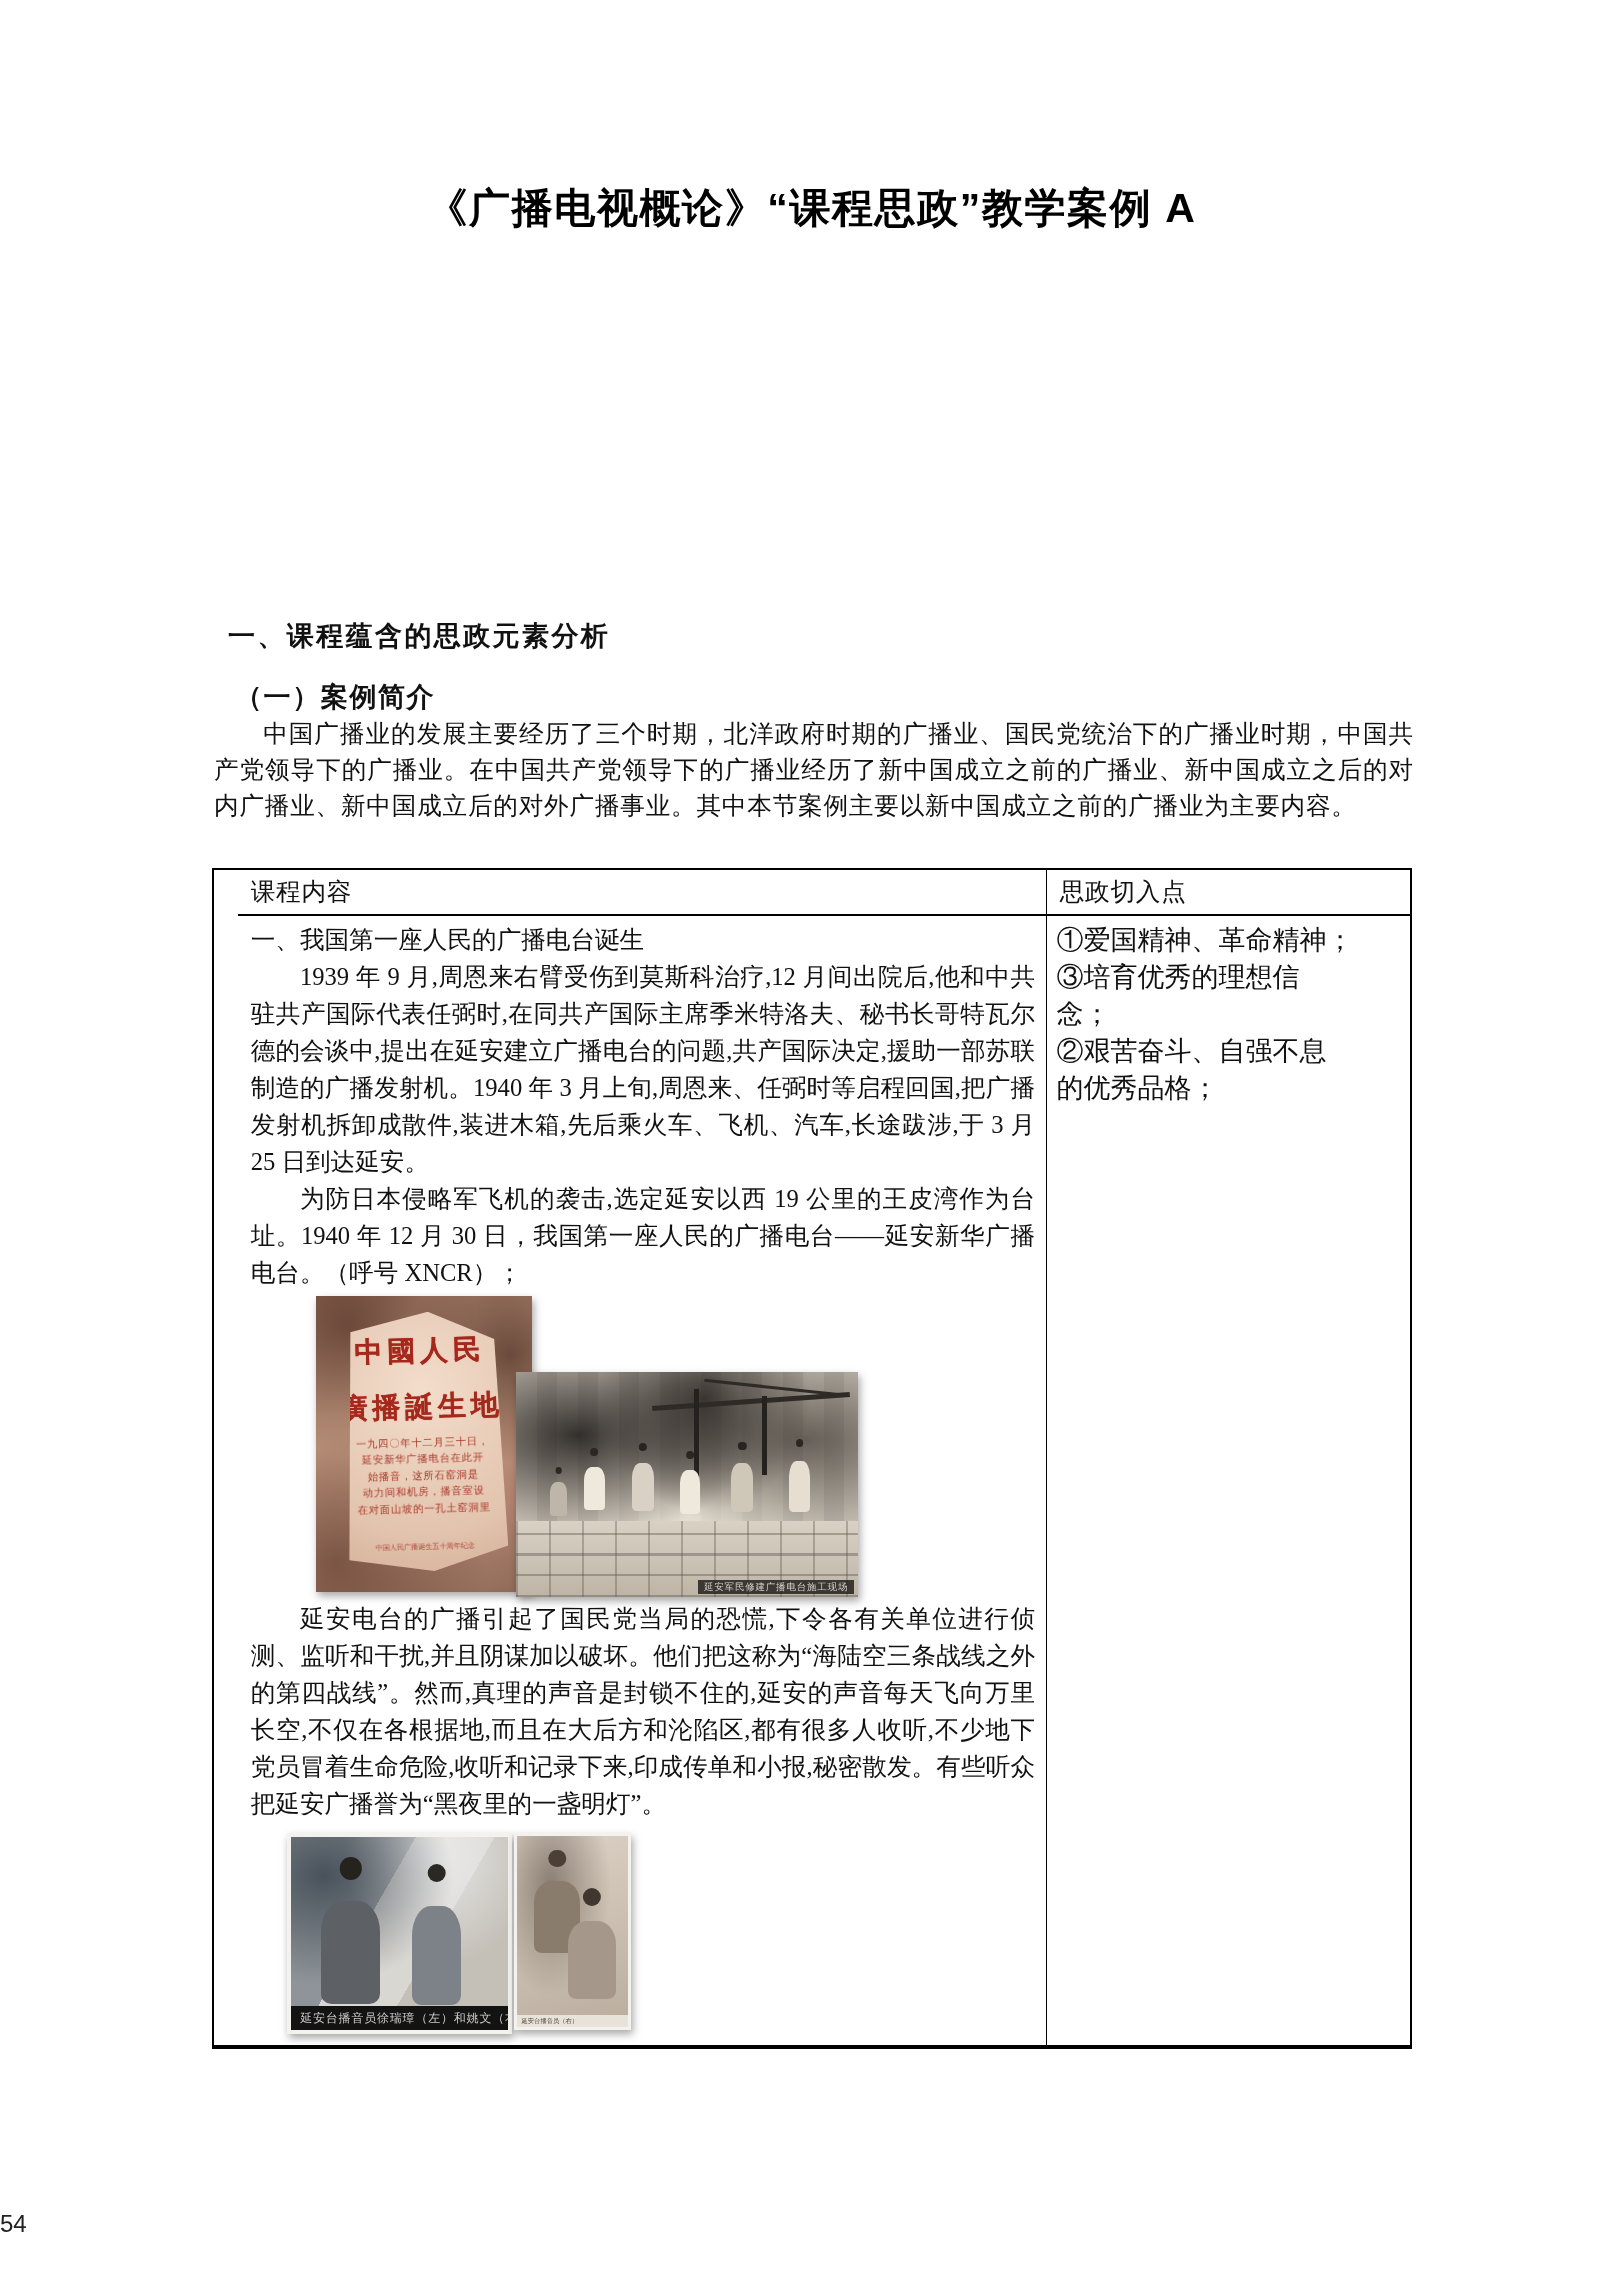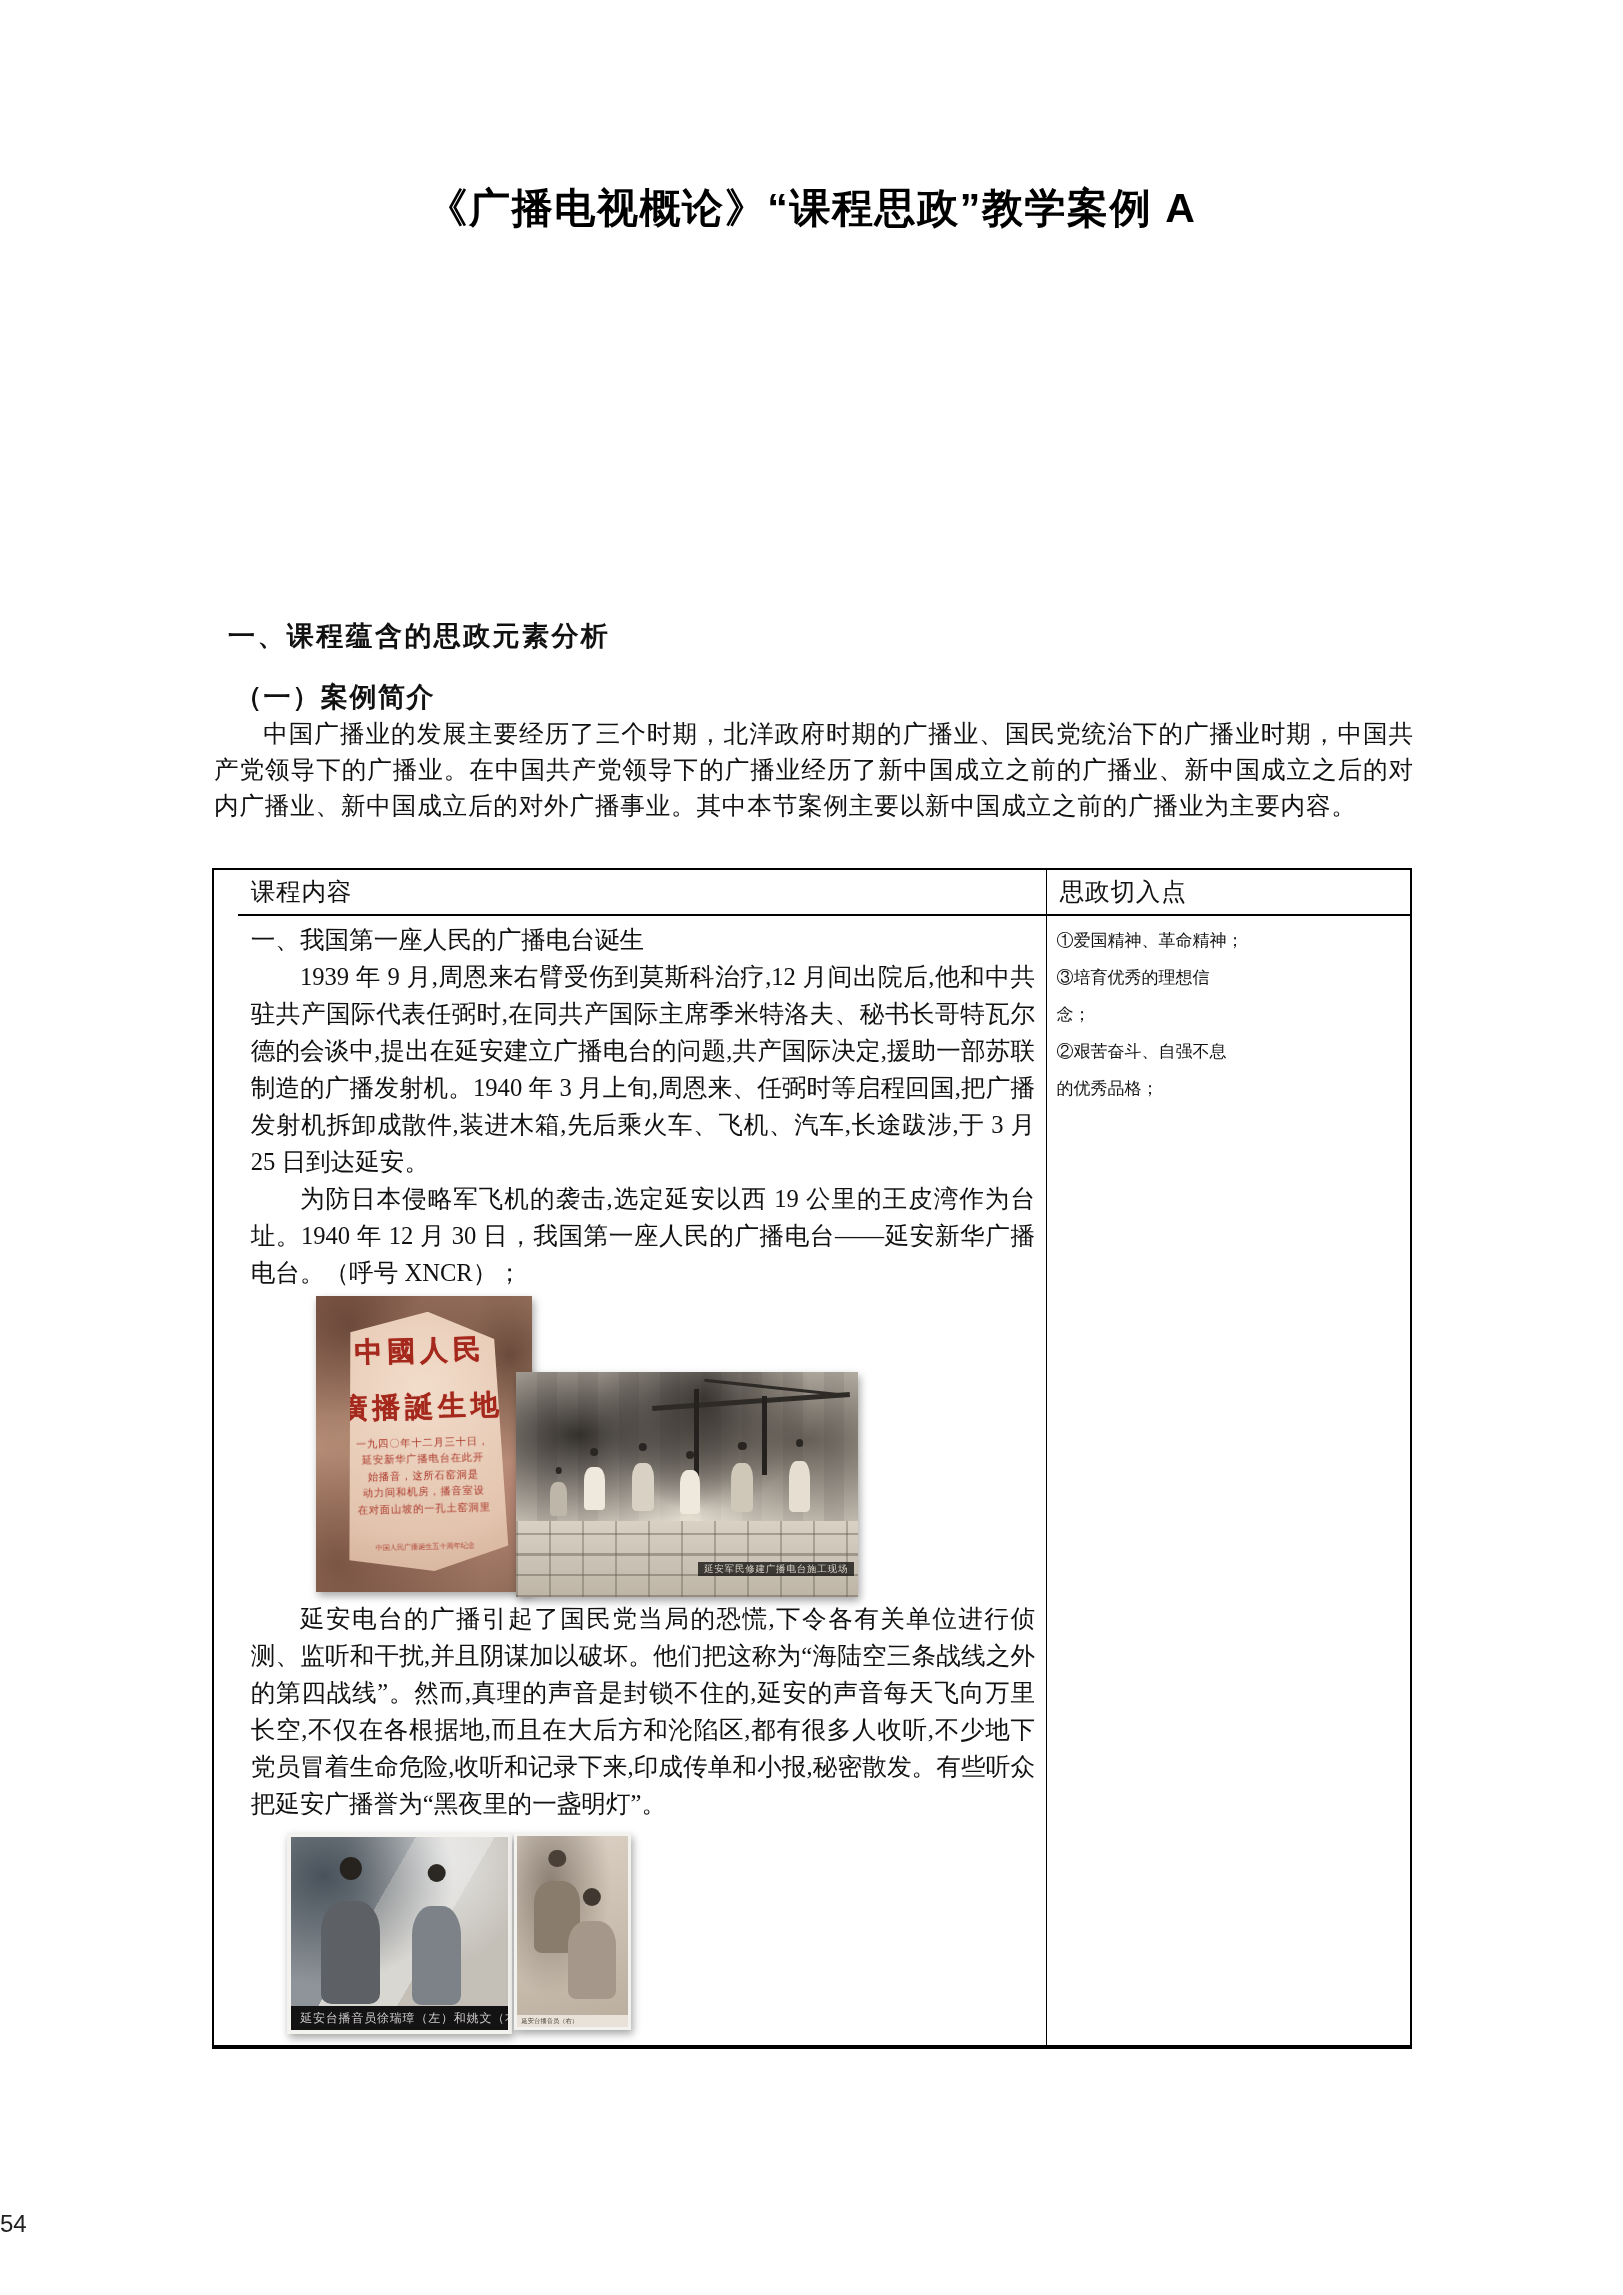--- a/index.html
+++ b/index.html
@@ -56,21 +56,21 @@
   }
   .cell-r{border-left:1.6px solid #000;box-sizing:border-box;}
   .cell{
     font-size:24.6px;line-height:37px;
     padding:4.8px 11px 6.3px 12.7px;
     text-align:justify;text-justify:inter-character;
     box-sizing:border-box;
   }
   .cell p{margin:0;text-indent:2em;}
   .cell .no-indent{text-indent:0;}
-  .points{padding:6.3px 8px 6.3px 9.5px;font-size:17px;line-height:37px;}
+  .points{padding:6.3px 8px 6.3px 9.5px;font-size:27px;line-height:37px;}
   .points div{white-space:pre-line;margin-bottom:0;}
   
   .imgrow1{position:relative;height:304px;margin:3.2px 0 1.6px 0;}
   .imgrow2{position:relative;height:211px;margin-top:6.3px;}
   .photo{position:absolute;overflow:hidden;box-shadow:2.4px 4px 8px rgba(0,0,0,.35);}
   
   .stele{
     left:65px;top:1.6px;width:216px;height:296px;
     background:
       radial-gradient(circle at 15% 10%, rgba(60,30,20,.55), transparent 40%),
@@ -113,21 +113,21 @@
   .beam.b2{left:55%;top:14.3px;width:40%;height:3.2px;transform:rotate(6deg);}
   .post{position:absolute;background:#24211e;width:5.5px;}
   .wallrow{
     position:absolute;left:0;bottom:0;width:100%;height:76px;
     background:
       repeating-linear-gradient(90deg, rgba(90,82,72,.35) 0 2.4px, transparent 2.4px 33px),
       repeating-linear-gradient(0deg, rgba(90,82,72,.4) 0 2.4px, transparent 2.4px 20.6px),
       linear-gradient(#d9d2c4,#bdb4a6);
   }
   .photo-caption-dark{
-    position:absolute;right:4px;bottom:21px;z-index:5;
+    position:absolute;right:4px;bottom:3px;z-index:5;
     background:rgba(35,33,30,.85);color:#d8d3c8;
     font-size:9.5px;line-height:14.3px;padding:0 5.5px;letter-spacing:0.8px;
   }
   .person{position:absolute;}
   .person::before{
     content:"";position:absolute;left:50%;transform:translateX(-50%);
     top:0;width:38%;aspect-ratio:1/1;border-radius:50%;
     background:var(--head,#2f2b27);
   }
   .person::after{

